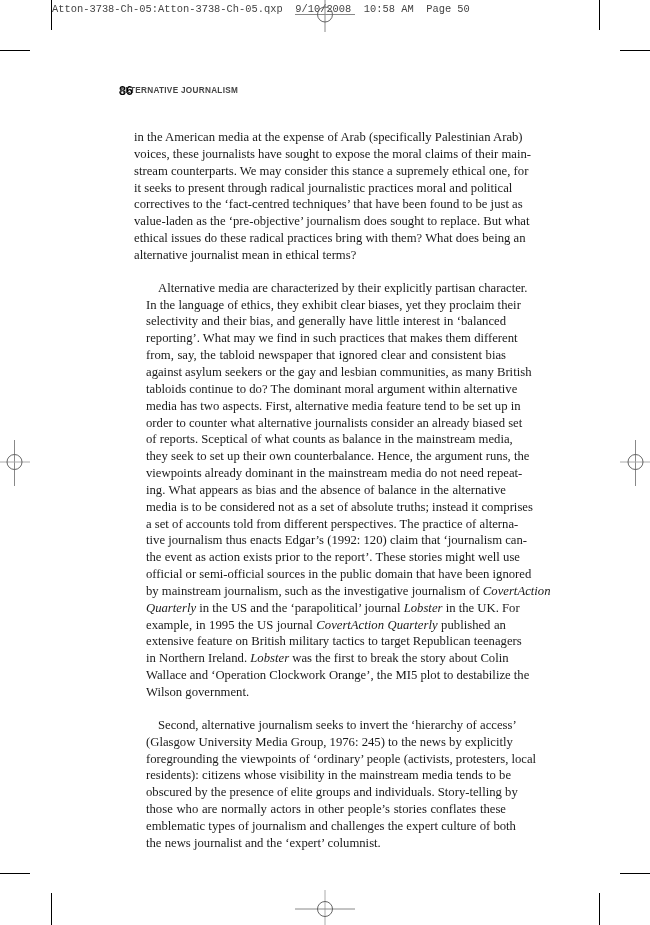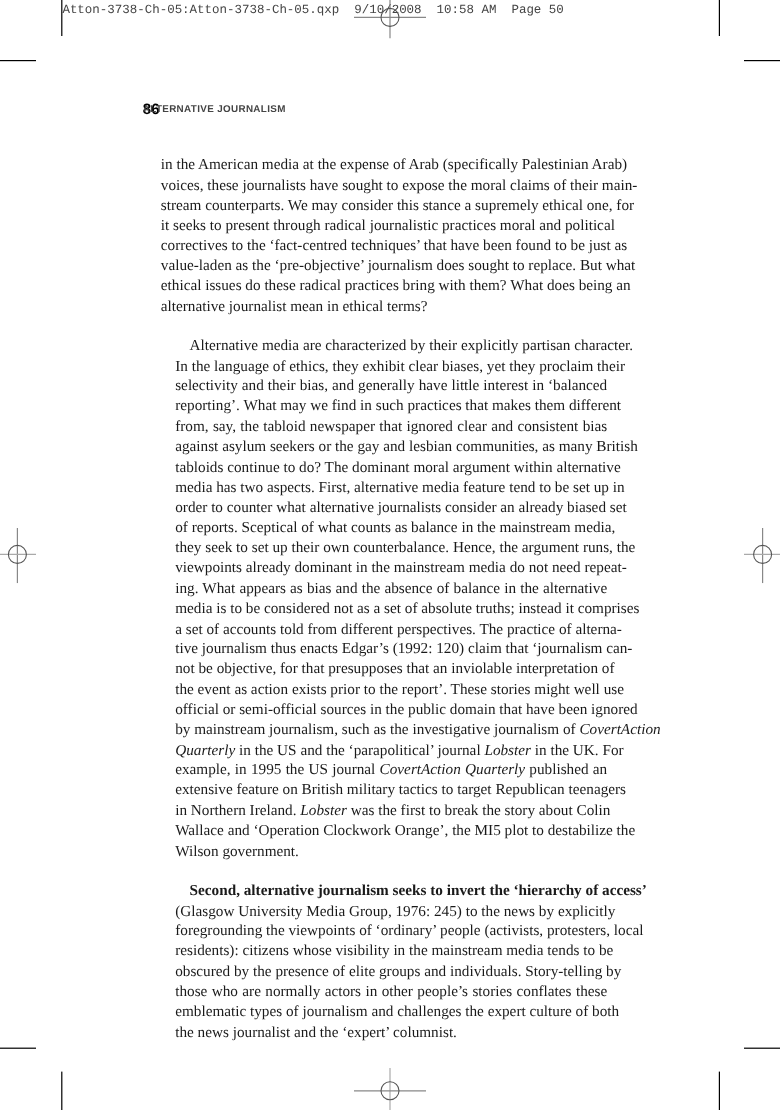--- a/index.html
+++ b/index.html
@@ -97,33 +97,32 @@
       <span class="line">tabloids continue to do? The dominant moral argument within alternative</span>
       <span class="line">media has two aspects. First, alternative media feature tend to be set up in</span>
       <span class="line">order to counter what alternative journalists consider an already biased set</span>
       <span class="line">of reports. Sceptical of what counts as balance in the mainstream media,</span>
       <span class="line">they seek to set up their own counterbalance. Hence, the argument runs, the</span>
       <span class="line">viewpoints already dominant in the mainstream media do not need repeat-</span>
       <span class="line">ing. What appears as bias and the absence of balance in the alternative</span>
       <span class="line">media is to be considered not as a set of absolute truths; instead it comprises</span>
       <span class="line">a set of accounts told from different perspectives. The practice of alterna-</span>
       <span class="line">tive journalism thus enacts Edgar’s (1992: 120) claim that ‘journalism can-</span>
-      <span class="line">not be objective, for that presupposes that an inviolable interpretation of</span>
       <span class="line">the event as action exists prior to the report’. These stories might well use</span>
       <span class="line">official or semi-official sources in the public domain that have been ignored</span>
       <span class="line">by mainstream journalism, such as the investigative journalism of <i>CovertAction</i></span>
       <span class="line"><i>Quarterly</i> in the US and the ‘parapolitical’ journal <i>Lobster</i> in the UK. For</span>
       <span class="line">example, in 1995 the US journal <i>CovertAction Quarterly</i> published an</span>
       <span class="line">extensive feature on British military tactics to target Republican teenagers</span>
       <span class="line">in Northern Ireland. <i>Lobster</i> was the first to break the story about Colin</span>
       <span class="line">Wallace and ‘Operation Clockwork Orange’, the MI5 plot to destabilize the</span>
       <span class="line last">Wilson government.</span>
     </p>
     <p class="indent">
-      <span class="line" style="padding-left: 12px; font-weight: bold;">Second, alternative journalism seeks to invert the ‘hierarchy of access’</span>
+      <span class="line" style="padding-left: 12px;">Second, alternative journalism seeks to invert the ‘hierarchy of access’</span>
       <span class="line">(Glasgow University Media Group, 1976: 245) to the news by explicitly</span>
       <span class="line">foregrounding the viewpoints of ‘ordinary’ people (activists, protesters, local</span>
       <span class="line">residents): citizens whose visibility in the mainstream media tends to be</span>
       <span class="line">obscured by the presence of elite groups and individuals. Story-telling by</span>
       <span class="line">those who are normally actors in other people’s stories conflates these</span>
       <span class="line">emblematic types of journalism and challenges the expert culture of both</span>
       <span class="line last">the news journalist and the ‘expert’ columnist.</span>
     </p>
   </div>
 

